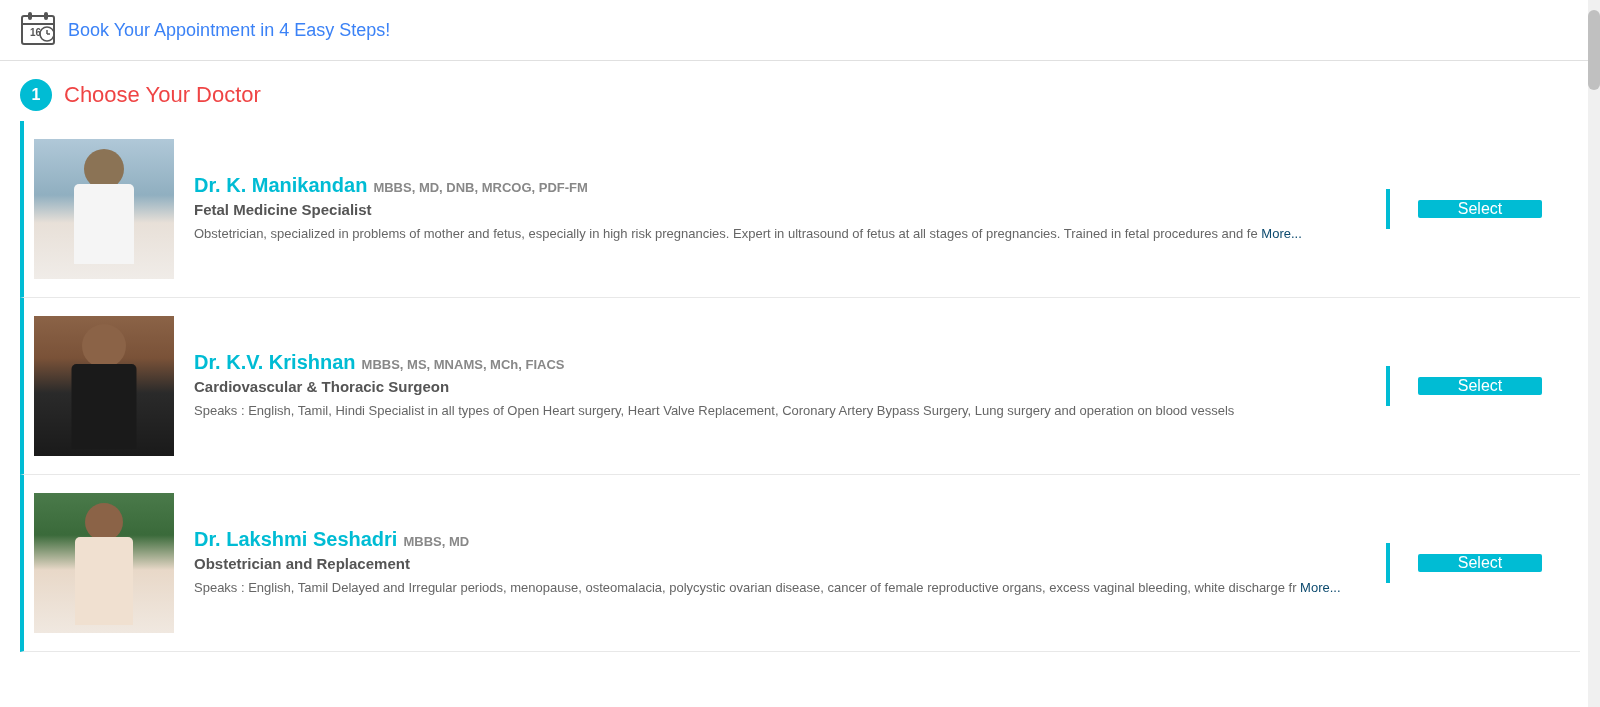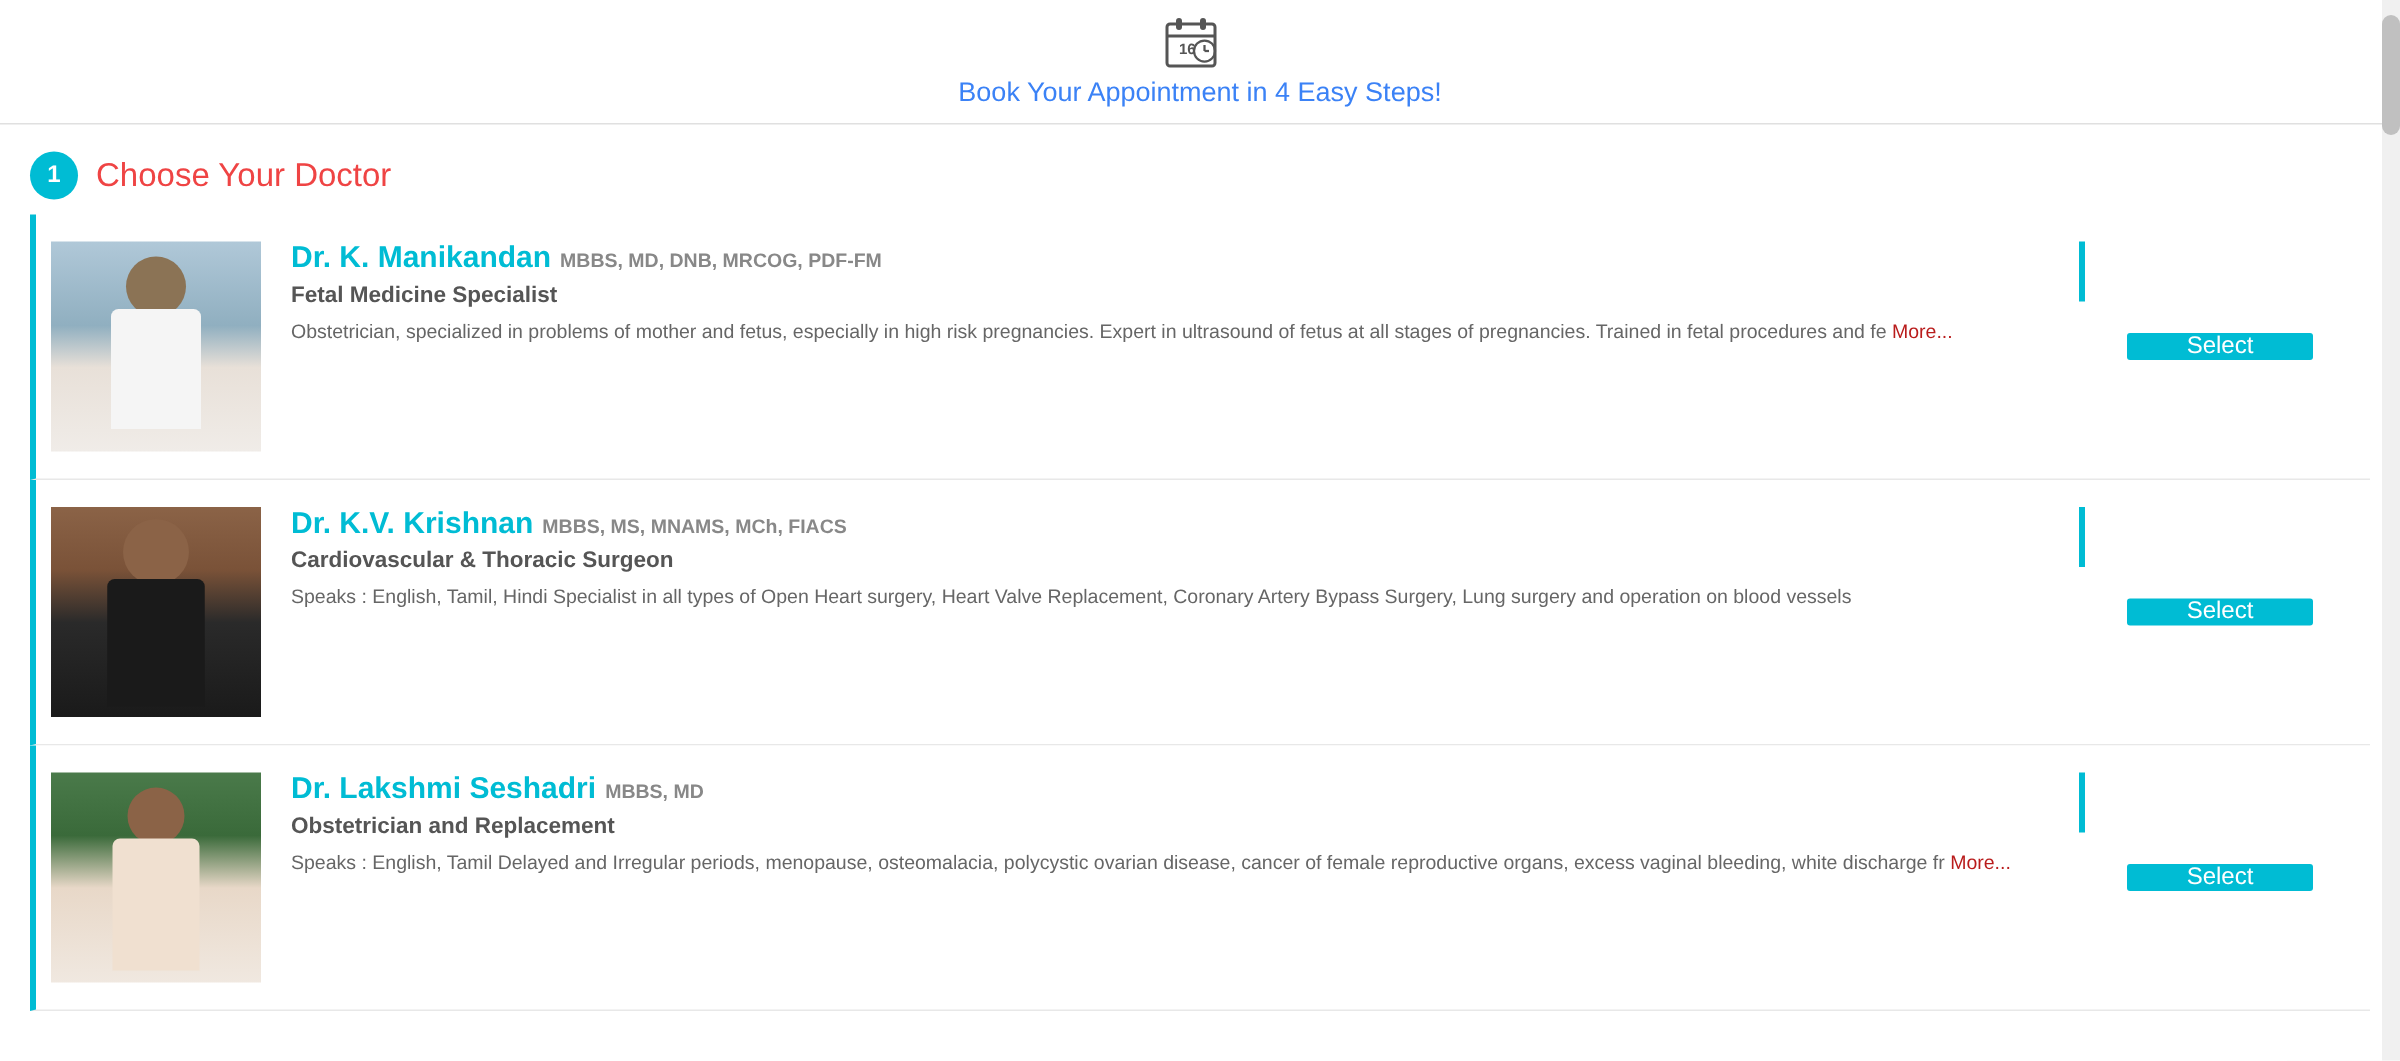--- a/index.html
+++ b/index.html
@@ -18,21 +18,20 @@
       position: relative;
     }
 
     
     .header-bar {
       display: flex;
       align-items: center;
       padding: 10px 20px;
       border-bottom: 1px solid #e0e0e0;
       background: #fff;
-      flex-direction: column;
     }
 
     .header-title {
       font-size: 18px;
       color: #3b82f6;
       font-weight: 400;
     }
 
     
     .step-header {
@@ -62,20 +61,21 @@
       color: #ef4444;
     }
 
     
     .doctors-list {
       padding: 0 20px;
     }
 
     .doctor-card {
       display: flex;
+      align-items: center;
       border-left: 4px solid #00bcd4;
       background: #fff;
       padding: 18px 10px 18px 0;
       margin: 0;
       border-bottom: 1px solid #e8e8e8;
       position: relative;
     }
 
     .doctor-photo-wrapper {
       width: 140px;
@@ -212,21 +212,21 @@
       margin-bottom: 6px;
     }
 
     .doctor-description {
       font-size: 13px;
       color: #666;
       line-height: 1.5;
     }
 
     .doctor-description .more-link {
-      color: #b91c1c;
+      color: #0c4a6e;
       cursor: pointer;
       text-decoration: none;
     }
 
     .select-btn-wrapper {
       width: 160px;
       flex-shrink: 0;
       display: flex;
       align-items: center;
       justify-content: center;

